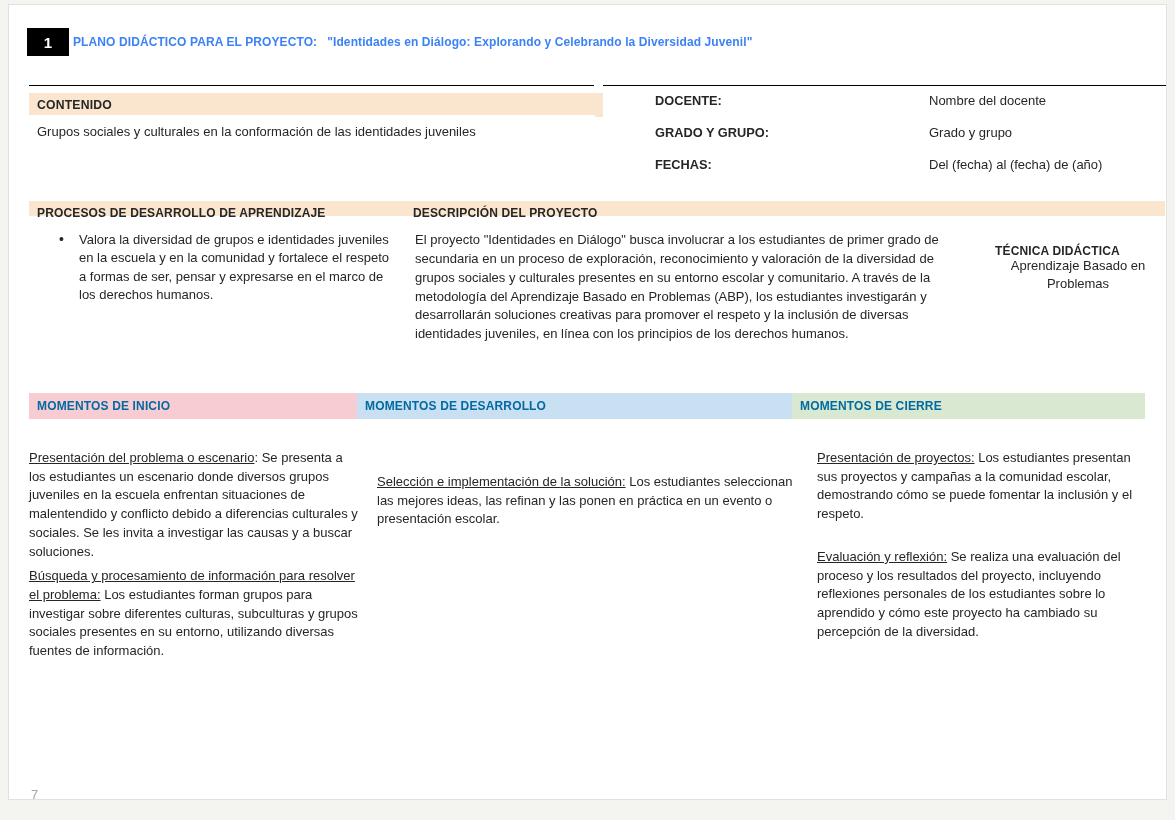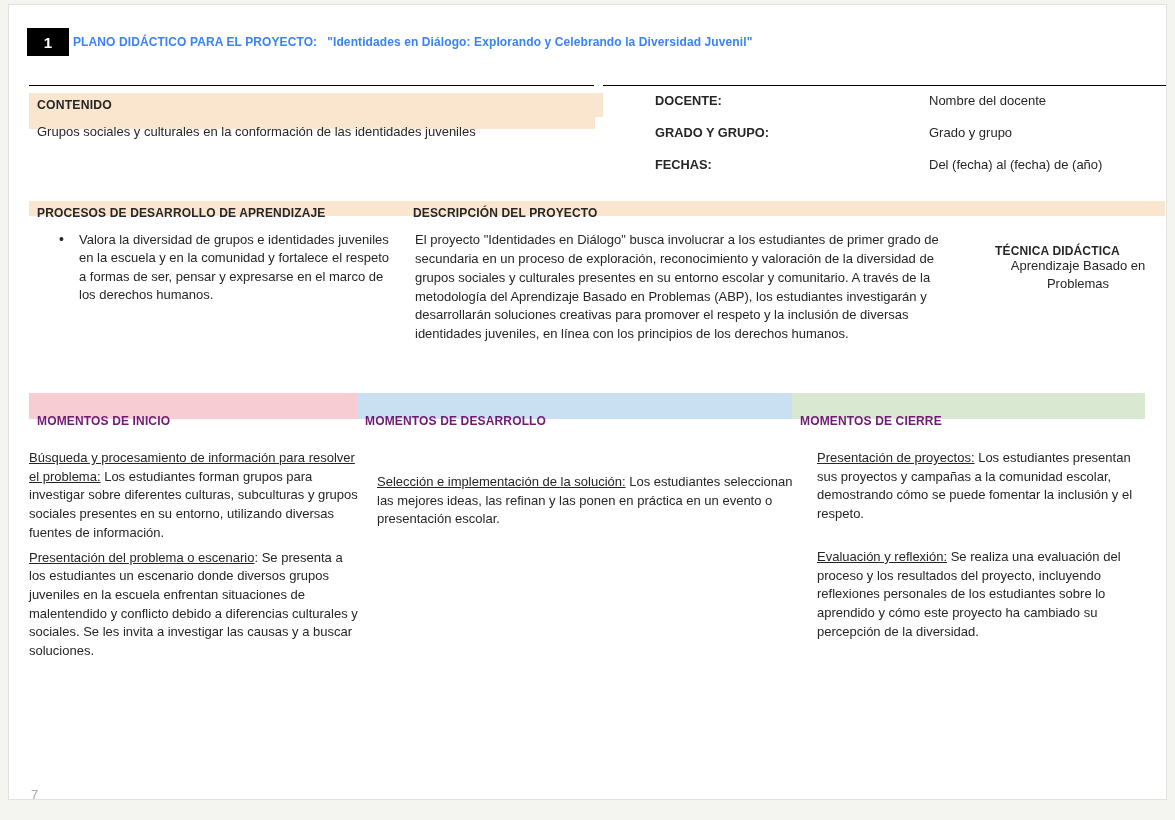--- a/index.html
+++ b/index.html
@@ -74,21 +74,21 @@
   }
   .rule-left  { left: 20px;  top: 80px;  width: 565px; }
   .rule-right { left: 594px; top: 80px;  width: 563px; }
 
   
   .contenido-band {
     position: absolute;
     left: 20px;
     top: 88px;
     width: 566px;
-    height: 36px;
+    height: 22px;
     background: #fae6cf;
     padding-left: 36px;
   }
   .contenido-band span {
     position: absolute;
     left: 8px;
     top: 5px;
     font-size: 12.2px;
     font-weight: bold;
     color: #262626;
@@ -205,24 +205,23 @@
   .mb {
     height: 26px;
     position: relative;
   }
   .mb span {
     position: absolute;
     left: 8px;
     top: 6px;
     font-size: 12px;
     font-weight: bold;
-    color: #701a75;
+    color: #0369a1;
     letter-spacing: 0.15px;
     white-space: nowrap;
-    margin-top: 15px;
   }
   .mb-inicio    { width: 328px; background: #f7cdd3; }
   .mb-desarrollo{ width: 435px; background: #c9e0f2; }
   .mb-cierre    { width: 353px; background: #d8e8d1; }
 
   
   .mom-cols {
     position: absolute;
     left: 20px;
     top: 444px;
@@ -318,24 +317,24 @@
       </div>
       <div class="mb mb-cierre">
         <span>MOMENTOS DE CIERRE</span>
       </div>
     </div>
 
     <div class="mom-cols">
 
       <div class="mcol mcol-1">
         <p class="mom-p">
+          <span class="mom-lead">Presentación del problema o escenario</span><span>: Se presenta a los estudiantes un escenario donde diversos grupos juveniles en la escuela enfrentan situaciones de malentendido y conflicto debido a diferencias culturales y sociales. Se les invita a investigar las causas y a buscar soluciones.</span>
+        </p>
+        <p class="mom-p">
           <span class="mom-lead">Búsqueda y procesamiento de información para resolver el problema:</span><span> Los estudiantes forman grupos para investigar sobre diferentes culturas, subculturas y grupos sociales presentes en su entorno, utilizando diversas fuentes de información.</span>
-        </p>
-        <p class="mom-p">
-          <span class="mom-lead">Presentación del problema o escenario</span><span>: Se presenta a los estudiantes un escenario donde diversos grupos juveniles en la escuela enfrentan situaciones de malentendido y conflicto debido a diferencias culturales y sociales. Se les invita a investigar las causas y a buscar soluciones.</span>
         </p>
       </div>
 
       <div class="mcol mcol-2">
         <p class="mom-p gap">
           <span class="mom-lead">Selección e implementación de la solución:</span><span> Los estudiantes seleccionan las mejores ideas, las refinan y las ponen en práctica en un evento o presentación escolar.</span>
         </p>
       </div>
 
       <div class="mcol mcol-3">

